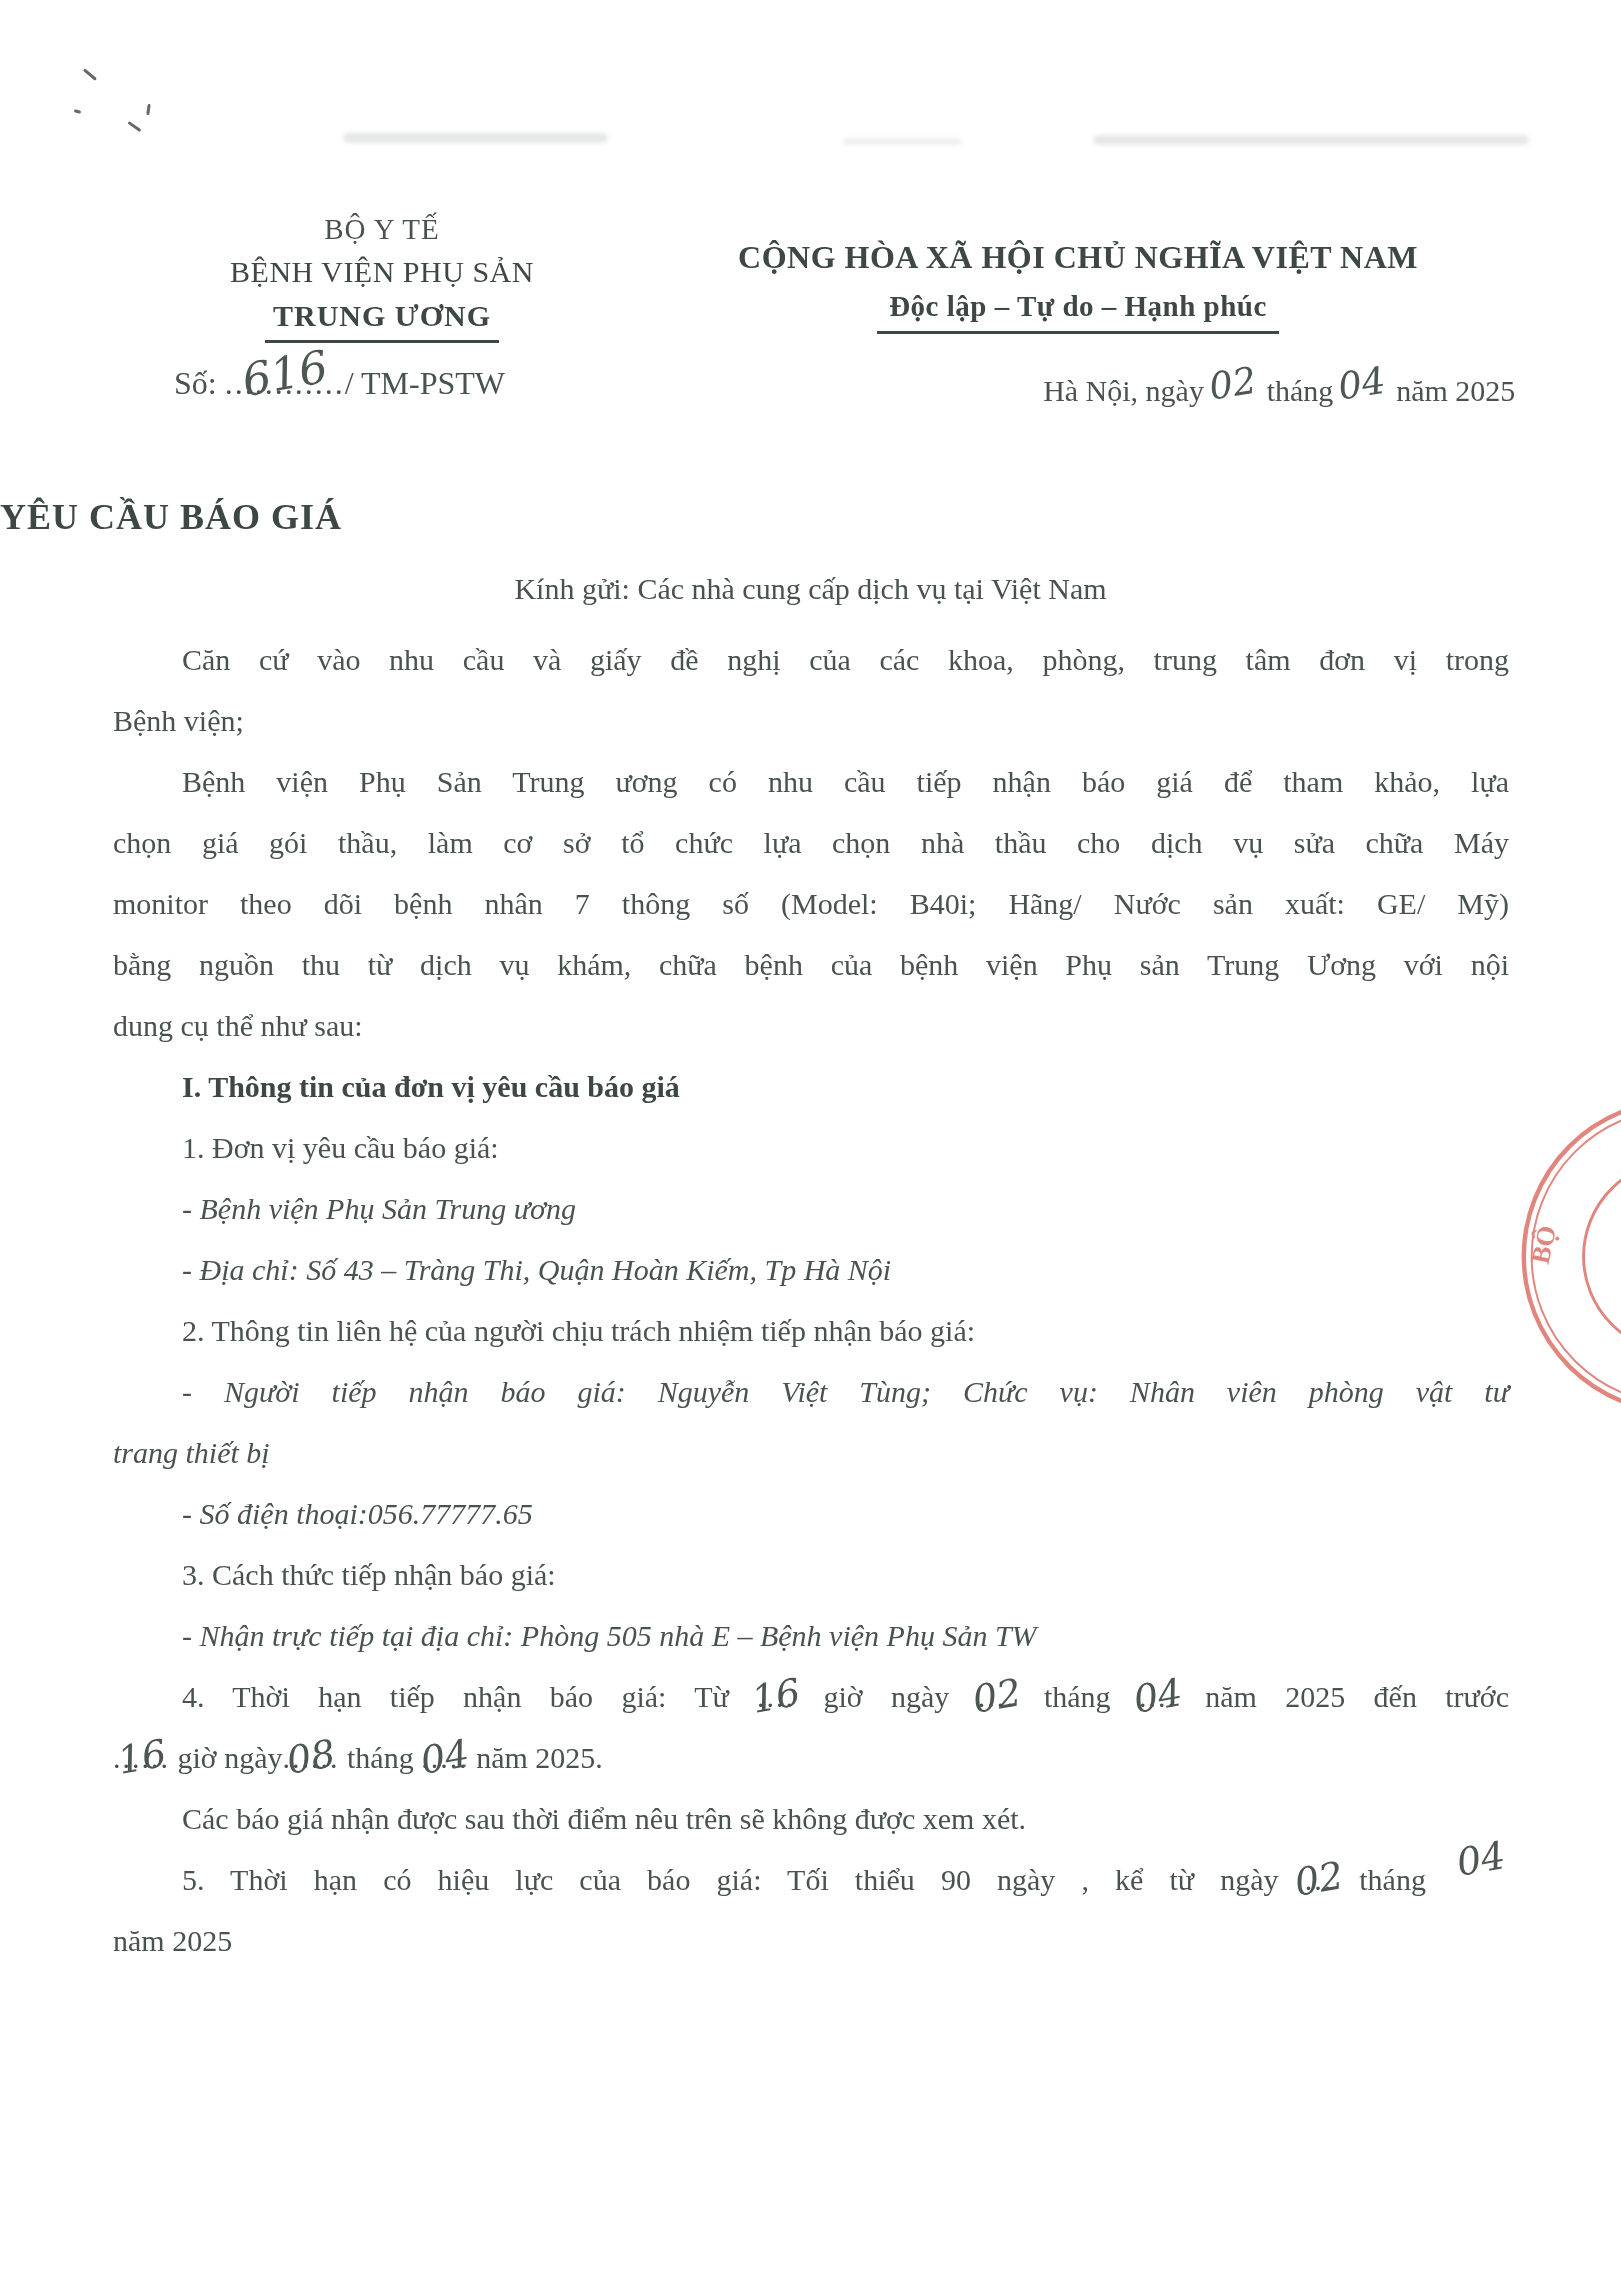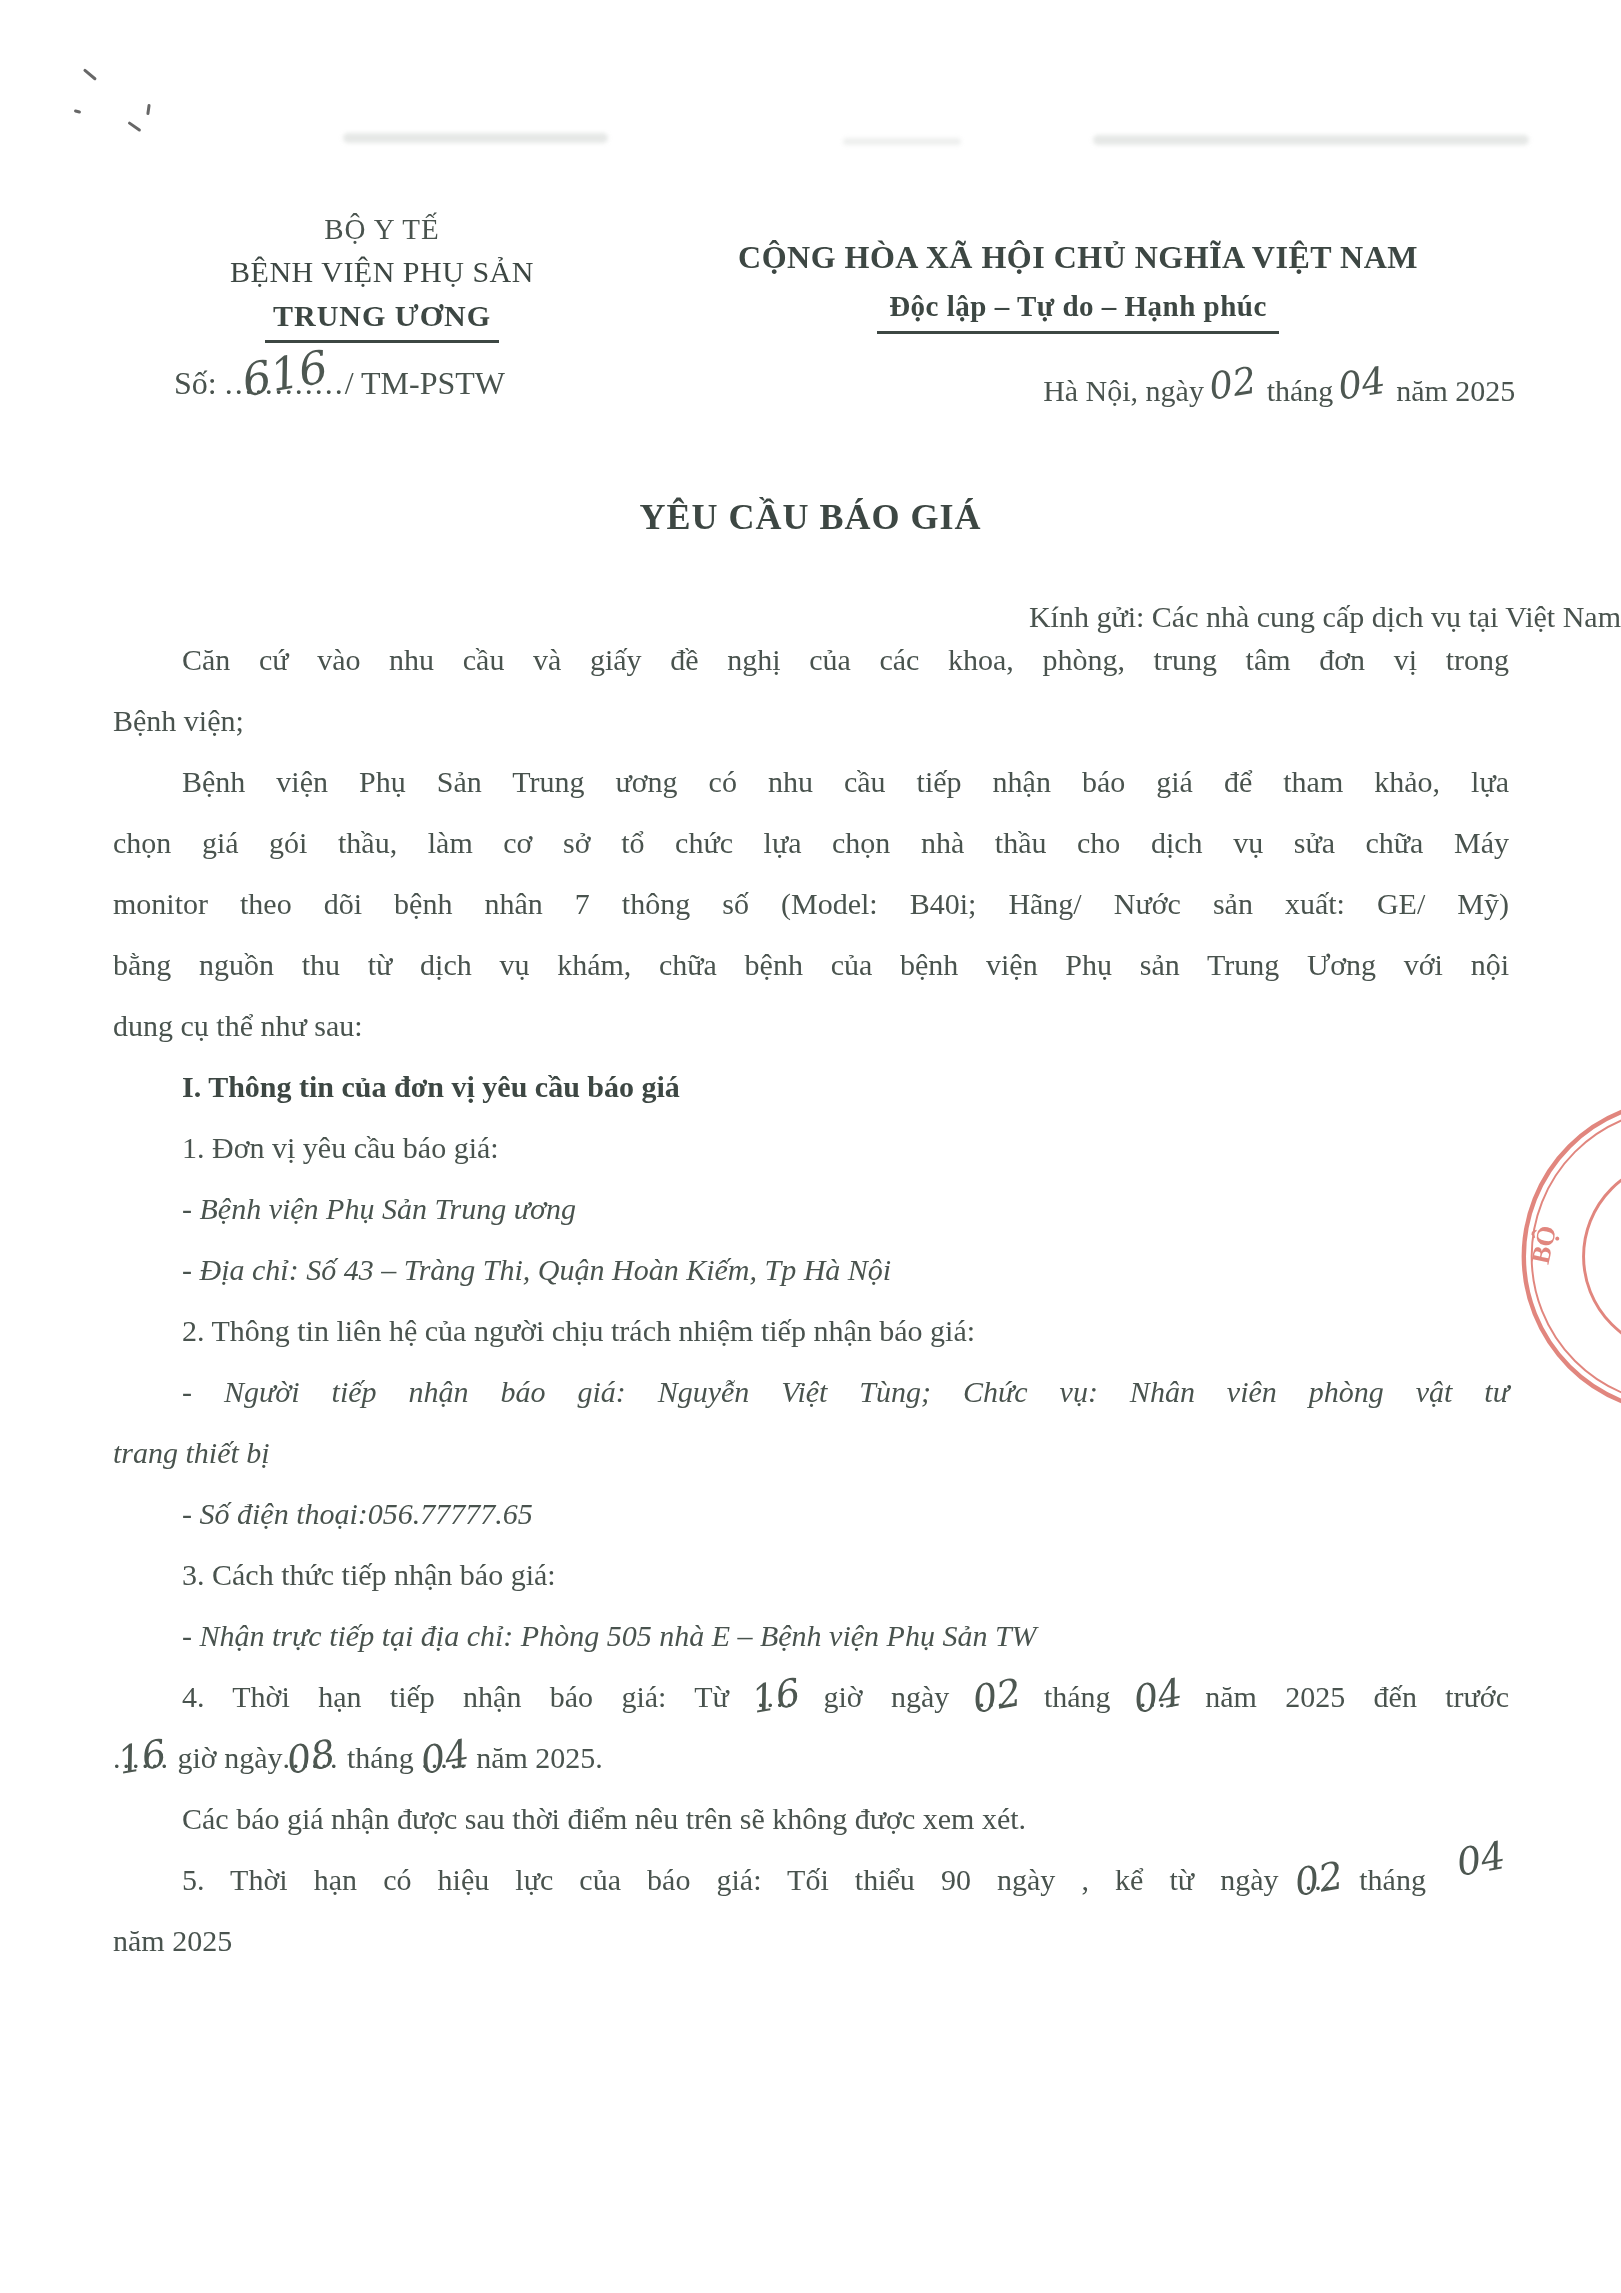--- a/index.html
+++ b/index.html
@@ -24,23 +24,23 @@
   .hdr-left .l3{display:inline-block;font-size:30px;font-weight:bold;color:var(--ink-bold);
     border-bottom:3.9px solid var(--ink-bold);padding:0 7.8px 2.9px;letter-spacing:1px;}
   .so-line{position:absolute;left:174px;top:365px;font-size:32px;white-space:nowrap;}
   .hdr-right{position:absolute;left:627px;top:206px;width:902px;text-align:center;line-height:1.4;}
   .hdr-right .r1{font-size:32px;font-weight:bold;color:var(--ink-bold);letter-spacing:0.5px;margin-top:29px;}
   .hdr-right .r2{display:inline-block;font-size:29px;font-weight:bold;color:var(--ink-bold);
     border-bottom:3.9px solid var(--ink-bold);padding:0 11.8px 4.9px;margin-top:5.9px;letter-spacing:0.5px;}
   .date-line{position:absolute;left:627px;top:370px;width:902px;text-align:right;
     padding-right:13.7px;font-size:30px;white-space:nowrap;box-sizing:border-box;}
   
-  .doc-title{position:absolute;left:0;top:496px;width:100%;text-align:center;
+  .doc-title{position:absolute;left:0;top:496px;width:100%;text-align:left;
     font-size:36px;font-weight:bold;color:var(--ink-bold);letter-spacing:1px;}
-  .salutation{position:absolute;left:0;top:572px;width:100%;text-align:right;font-size:30px;margin-top:28px;}
+  .salutation{position:absolute;left:0;top:572px;width:100%;text-align:center;font-size:30px;}
   
   .body-text{position:absolute;left:113px;top:629px;width:1396px;}
   .ln{height:61px;line-height:61px;font-size:30px;text-align:left;}
   .ln.ind{padding-left:69px;}
   .ln.just{text-align:justify;text-align-last:justify;}
   .ln.b{font-weight:bold;color:var(--ink-bold);}
   .ln.it{font-style:italic;}
   
   .hw{display:inline-block;position:relative;vertical-align:baseline;}
   .hw .dots{letter-spacing:2px;}

